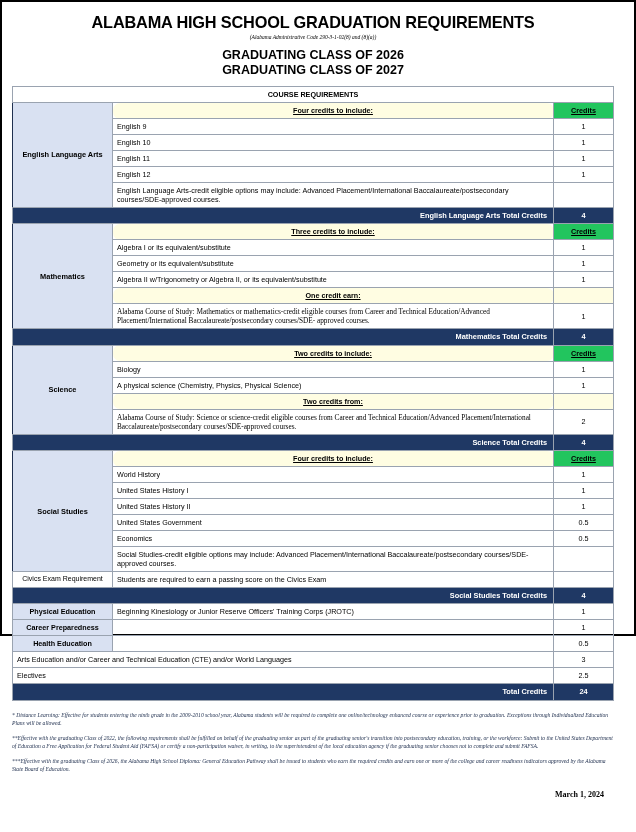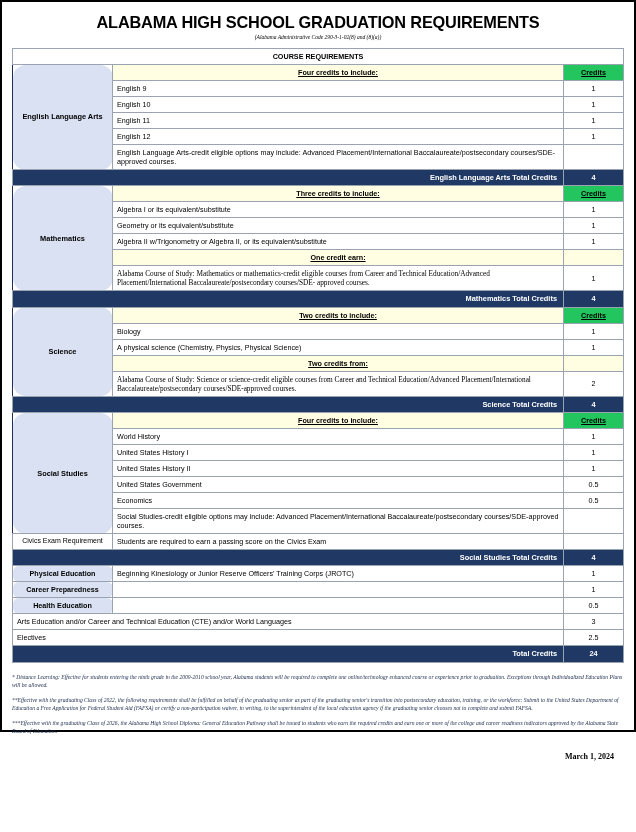--- a/index.html
+++ b/index.html
@@ -10,24 +10,24 @@
   body {
     width: 636px;
     height: 832px;
     font-family: "Liberation Sans", sans-serif;
     color: #000000;
     overflow: hidden;
   }
   #page {
     position: relative;
     width: 636px;
-    height: 732px;
+    height: 636px;
     box-sizing: border-box;
     border: 2px solid #000000;
-    padding: 8px 10px 6px 10px;
+    padding: 8px 20px 6px 10px;
   }
   .doc-title {
     text-align: center;
     font-weight: bold;
     font-size: 17px;
     letter-spacing: -0.2px;
     font-family: "Liberation Sans", sans-serif;
     margin: 3px 0 1px 0;
     transform: scaleX(0.96);
   }
@@ -60,29 +60,29 @@
   }
   .outer-border { border: 1.2px solid #1f3050; }
 
   
   .subject {
     background: #d9e1f2;
     text-align: center;
     font-weight: bold;
     font-size: 7.4px;
     border-left: 1.2px solid #1f3050 !important;
-    border-radius: 13px;
   }
   
   .yellow {
     background: #fffde2;
     text-align: center;
     font-weight: bold;
     text-decoration: underline;
     font-size: 7.2px;
+    border-radius: 7px;
   }
   .yellow-plain {
     background: #fffde2;
   }
   .credits-head {
     background: #22c55e;
     text-align: center;
     font-weight: bold;
     text-decoration: underline;
     font-size: 7.2px;
@@ -120,21 +120,20 @@
   .left { text-align: left; }
   .wide-label {
     text-align: left;
     font-size: 7.2px;
   }
   .small-subject {
     background: #d9e1f2;
     text-align: center;
     font-weight: bold;
     font-size: 7.2px;
-    border-radius: 6px;
   }
   .civics-label {
     background: #ffffff;
     text-align: center;
     font-size: 7px;
     font-weight: normal;
   }
   .footnotes {
     margin-top: 10px;
     font-family: "Liberation Serif", serif;
@@ -156,20 +155,24 @@
   }
 </style>
 </head>
 <body>
 
 <div id="page">
 
   <div class="doc-title">ALABAMA HIGH SCHOOL GRADUATION REQUIREMENTS</div>
   <div class="doc-subtitle">(Alabama Administrative Code 290-3-1-02(8) and (8)(a))</div>
 
+  <div class="class-block">
+    <div class="class-line">GRADUATING CLASS OF 2026</div>
+    <div class="class-line">GRADUATING CLASS OF 2027</div>
+  </div>
 
   <table class="grid outer-border">
     <colgroup>
       <col style="width:100px">
       <col style="width:unset">
       <col style="width:60px">
     </colgroup>
     <tbody>
 
       <tr>

